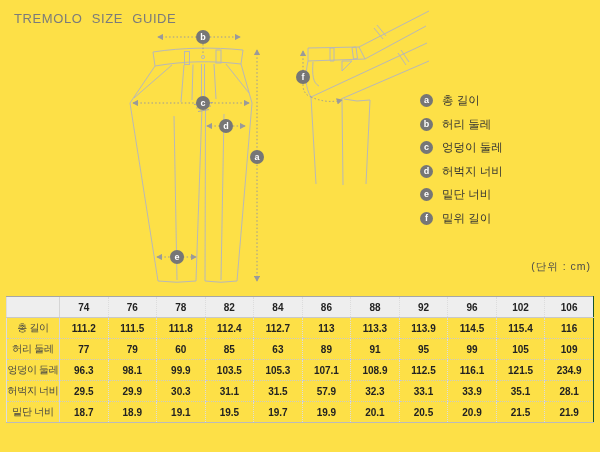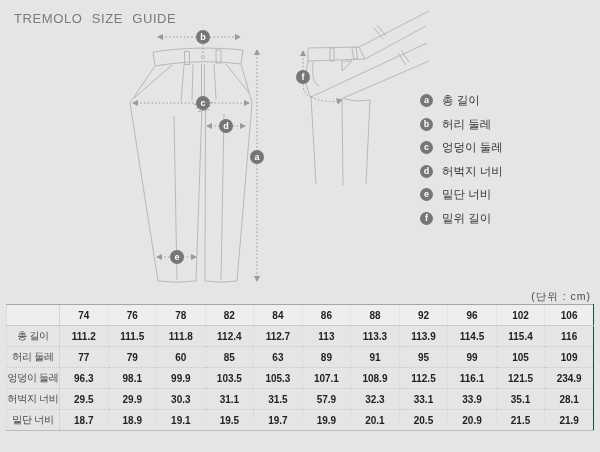--- a/index.html
+++ b/index.html
@@ -1,42 +1,42 @@
 <!DOCTYPE html>
 <html><head>
 <meta charset="utf-8">
 <style>
   html,body{margin:0;padding:0;background:#fff;}
   body{font-family:"Liberation Sans","DejaVu Sans",sans-serif;}
-  #stage{position:relative;width:600px;height:452px;background:#e5e5e5;overflow:hidden;}
+  #stage{position:relative;width:600px;height:452px;background:#fde047;overflow:hidden;}
 
   .page-title{
     position:absolute;left:14px;top:11px;
     font-size:13px;color:#7b7b7b;letter-spacing:.6px;word-spacing:5px;
     font-weight:normal;margin:0;
   }
 
   #diagram-svg{position:absolute;left:0;top:0;}
 
   
   .legend{position:absolute;left:420px;top:94px;}
   .lg-row{display:flex;align-items:center;height:13px;margin-bottom:10.5px;}
   .lg-badge{
     width:13px;height:13px;border-radius:50%;background:#767676;color:#fff;
     font-size:9px;font-weight:bold;display:flex;align-items:center;justify-content:center;
     flex:0 0 13px;line-height:13px;
   }
   .lg-label{margin-left:9px;font-size:11.5px;color:#333;white-space:nowrap;}
 
   
-  .unit-note{position:absolute;top:290px;right:9px;font-size:10.5px;color:#4a4a4a;letter-spacing:1px;}
+  .unit-note{position:absolute;top:260px;right:9px;font-size:10.5px;color:#4a4a4a;letter-spacing:1px;}
 
   
   #size-table{
-    position:absolute;left:6px;top:304px;width:588px;
+    position:absolute;left:6px;top:296px;width:588px;
     border-collapse:collapse;table-layout:fixed;
   }
   #size-table td{
     height:20px;padding:0;text-align:center;vertical-align:middle;
     font-size:10px;color:#222;
     border-bottom:1px dotted #c9c9c9;border-left:1px dotted #dcdcdc;
   }
   #size-table td:first-child{width:52px;border-left:1px solid #ddd;}
   #size-table td:nth-child(2){border-left:1px solid #d5d5d5;}
   #size-table td:last-child{border-right:1px solid #14532d;}

